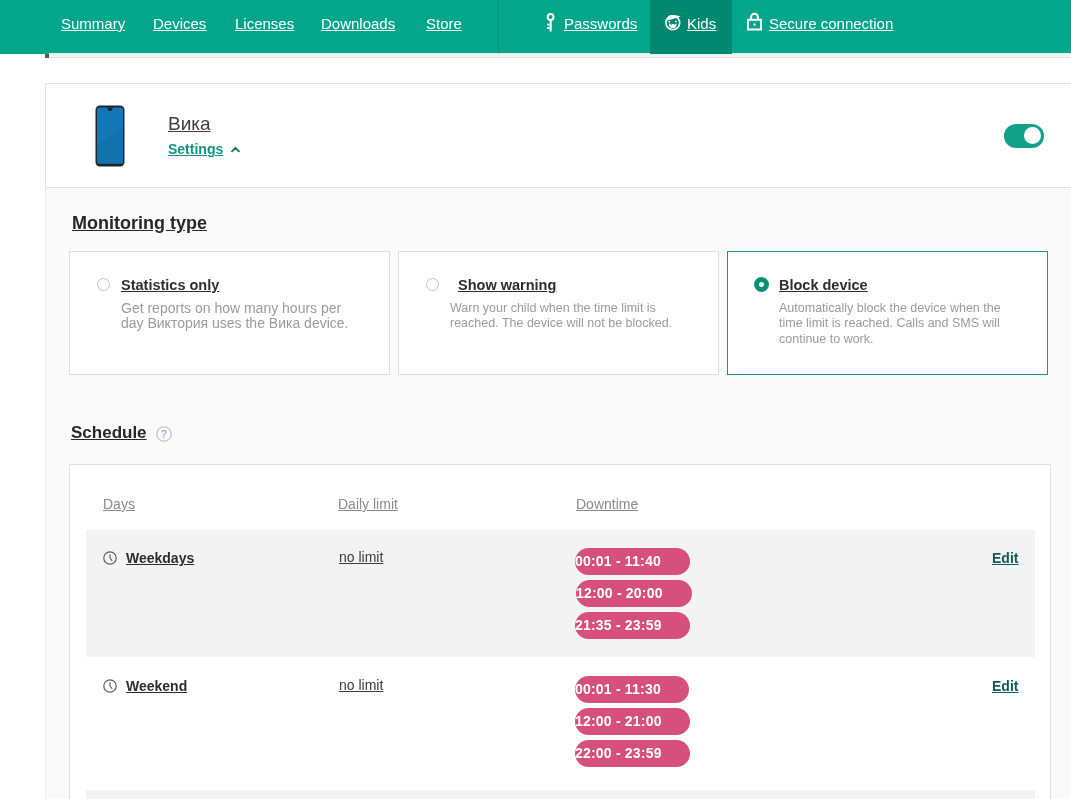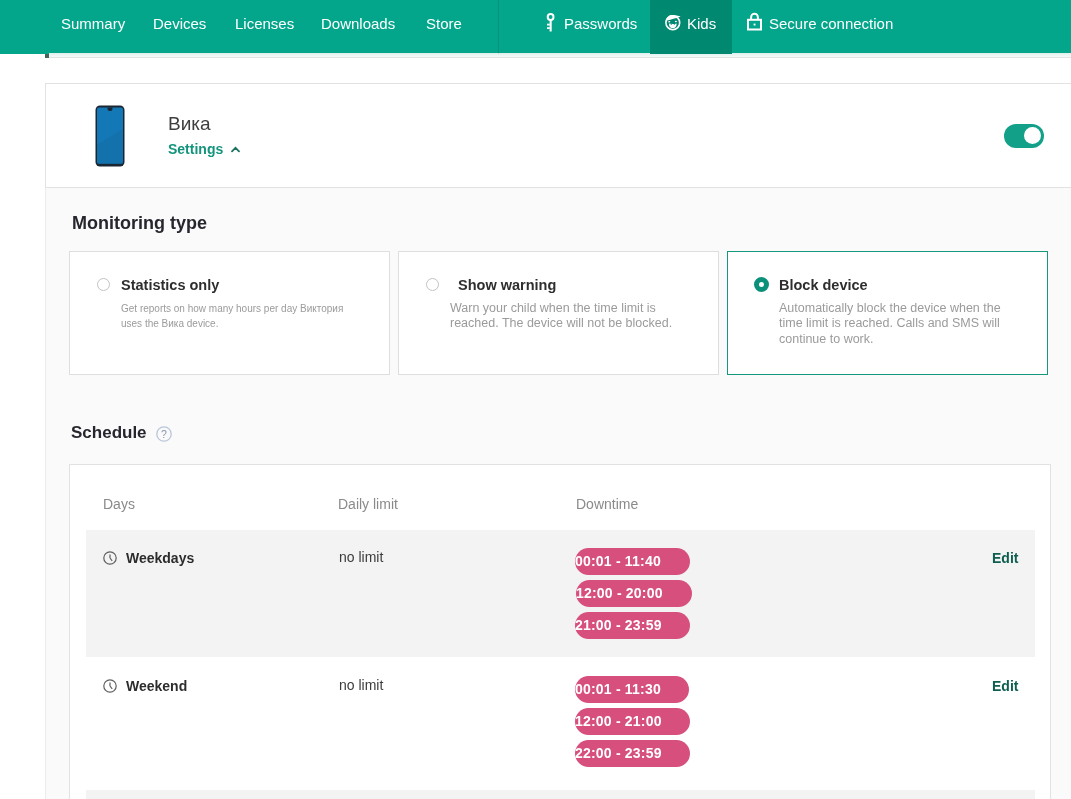--- a/index.html
+++ b/index.html
@@ -1,19 +1,19 @@
 <!DOCTYPE html>
 <html><head>
 <meta charset="utf-8">
 <style>
   * { margin:0; padding:0; box-sizing:border-box; }
   html,body { width:1071px; height:799px; overflow:hidden; background:#fff;
     font-family:"Liberation Sans",sans-serif; }
   .abs { position:absolute; }
-  .t { position:absolute; white-space:nowrap; }
+  .t { position:absolute; white-space:nowrap;text-decoration:underline; }
 </style>
 </head>
 <body>
 <div class="abs" style="left:0;top:0;width:1071px;height:799px;">
 
   <div class="abs" id="hdr" style="left:0;top:0;width:1071px;height:54px;background:#03a58b;"></div>
   <div class="abs" style="left:49px;top:53px;width:1022px;height:5px;background:linear-gradient(#ddefeb,#fbfdfd);"></div>
   <div class="abs" style="left:45px;top:57px;width:1026px;height:1px;background:#dfe5e3;"></div>
   <div class="abs" style="left:45px;top:54px;width:3.5px;height:4px;background:#47655f;"></div>
 
@@ -77,21 +77,21 @@
   <div class="abs" style="left:727px;top:251px;width:321px;height:124px;background:#fff;border:1.5px solid #16987f;"></div>
 
   <div class="abs" style="left:97px;top:278px;width:13px;height:13px;border-radius:50%;border:1px solid #c3c3c3;background:#fff;"></div>
   <div class="abs" style="left:426px;top:278px;width:13px;height:13px;border-radius:50%;border:1px solid #c3c3c3;background:#fff;"></div>
   <div class="abs" style="left:754px;top:277px;width:15px;height:15px;border-radius:50%;border:5px solid #0b9179;background:#fff;"></div>
 
   <div class="t" style="left:121px;top:277px;font-size:14.5px;font-weight:bold;color:#2e2e2e;">Statistics only</div>
   <div class="t" style="left:450px;top:277px;font-size:14.5px;font-weight:bold;color:#2e2e2e;margin-left:8px;">Show warning</div>
   <div class="t" style="left:779px;top:277px;font-size:14.5px;font-weight:bold;color:#2e2e2e;">Block device</div>
 
-  <div class="abs" style="left:121px;top:300.5px;width:245px;font-size:10px;line-height:15.5px;color:#9b9b9b;">Get reports on how many hours per day Виктория uses the Вика device.</div>
+  <div class="abs" style="left:121px;top:300.5px;width:245px;font-size:14px;line-height:15.5px;color:#9b9b9b;">Get reports on how many hours per day Виктория uses the Вика device.</div>
   <div class="abs" style="left:450px;top:300.5px;width:245px;font-size:12.5px;line-height:15.5px;color:#9b9b9b;">Warn your child when the time limit is reached. The device will not be blocked.</div>
   <div class="abs" style="left:779px;top:300.5px;width:245px;font-size:12.5px;line-height:15.5px;color:#9b9b9b;">Automatically block the device when the time limit is reached. Calls and SMS will continue to work.</div>
 
   <div class="t" style="left:71px;top:423px;font-size:17px;font-weight:bold;color:#26262e;">Schedule</div>
   <svg class="abs" style="left:156px;top:426px;" width="16" height="16" viewBox="0 0 16 16">
     <circle cx="8" cy="8" r="7.2" fill="none" stroke="#b9c6d8" stroke-width="1.3"></circle>
     <text x="8" y="11.6" text-anchor="middle" font-size="10.5" font-family="Liberation Sans" fill="#8595ae">?</text>
   </svg>
 
   <div class="abs" style="left:69px;top:464px;width:982px;height:335px;background:#fff;border:1px solid #e2e2e2;border-bottom:none;"></div>
@@ -104,21 +104,21 @@
   <svg class="abs" style="left:103px;top:551px;" width="14" height="14" viewBox="0 0 14 14">
     <circle cx="7" cy="7" r="6.2" fill="none" stroke="#5e5e5e" stroke-width="1.2"></circle>
     <path d="M7,7 V3.4 M7,7 L9.2,9.8" fill="none" stroke="#5e5e5e" stroke-width="1.2"></path>
   </svg>
   <div class="t" style="left:126px;top:550px;font-size:14px;font-weight:bold;color:#2c2c2c;">Weekdays</div>
   <div class="t" style="left:339px;top:549px;font-size:14px;color:#3c3c3c;">no limit</div>
   <div class="t" style="left:992px;top:550px;font-size:14px;font-weight:bold;color:#0e5f51;">Edit</div>
 
   <div class="abs pill" style="left:575px;top:548px;width:115px;">00:01 - 11:40</div>
   <div class="abs pill" style="left:576px;top:580px;width:116px;">12:00 - 20:00</div>
-  <div class="abs pill" style="left:575px;top:612px;width:115px;">21:00 - 23:59</div>
+  <div class="abs pill" style="left:575px;top:612px;width:115px;">21:35 - 23:59</div>
 
   <svg class="abs" style="left:103px;top:679px;" width="14" height="14" viewBox="0 0 14 14">
     <circle cx="7" cy="7" r="6.2" fill="none" stroke="#5e5e5e" stroke-width="1.2"></circle>
     <path d="M7,7 V3.4 M7,7 L9.2,9.8" fill="none" stroke="#5e5e5e" stroke-width="1.2"></path>
   </svg>
   <div class="t" style="left:126px;top:678px;font-size:14px;font-weight:bold;color:#2c2c2c;">Weekend</div>
   <div class="t" style="left:339px;top:677px;font-size:14px;color:#3c3c3c;">no limit</div>
   <div class="t" style="left:992px;top:678px;font-size:14px;font-weight:bold;color:#0e5f51;">Edit</div>
 
   <div class="abs pill" style="left:575px;top:676px;width:114px;">00:01 - 11:30</div>

